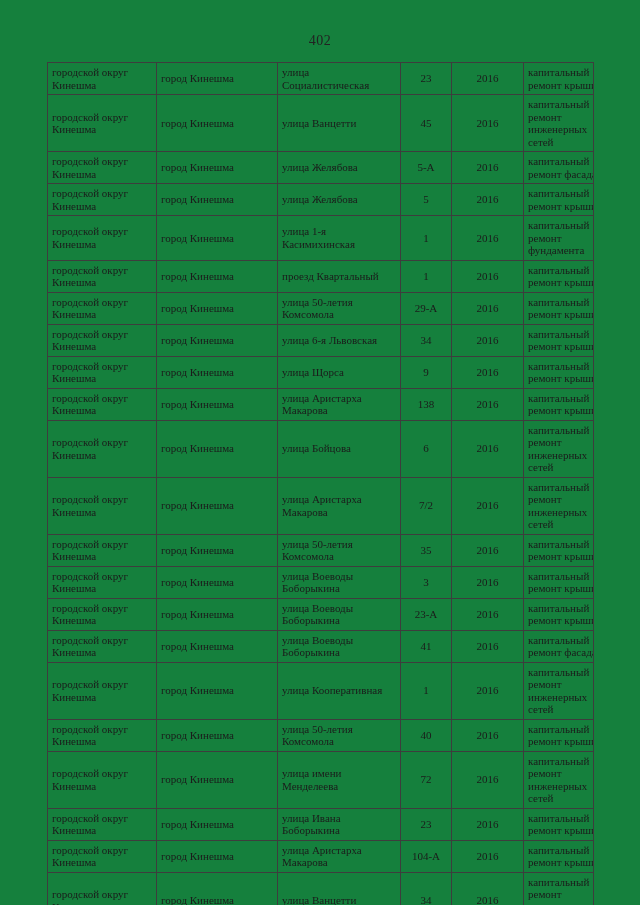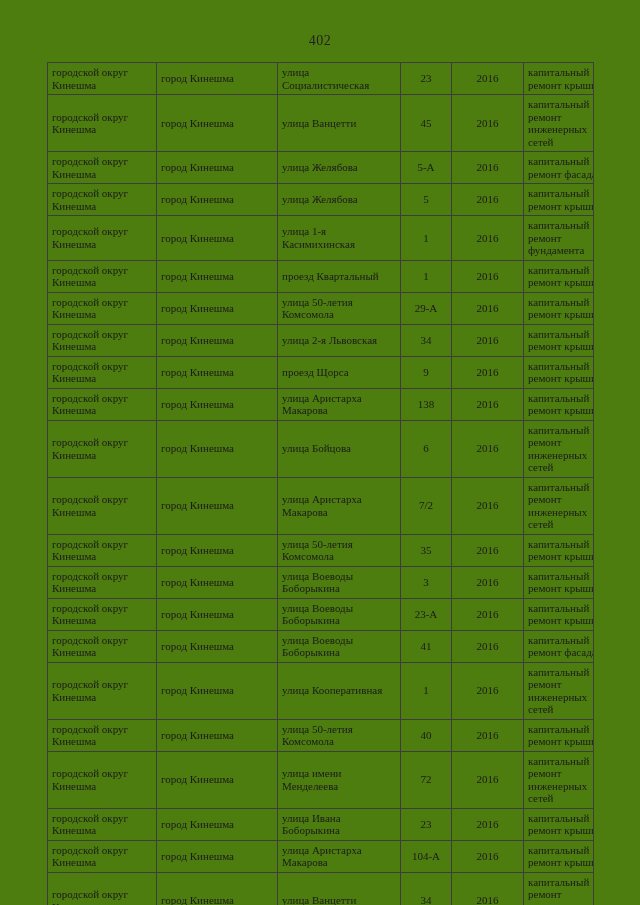--- a/index.html
+++ b/index.html
@@ -11,21 +11,21 @@
     width: 640px;
     height: 905px;
     font-family: "Liberation Serif", serif;
     color: #1b1b1b;
     overflow: hidden;
   }
   .sheet {
     position: relative;
     width: 640px;
     height: 905px;
-    background: #4d7c0f;
+    background: #15803d;
   }
   .page-number {
     padding-top: 33px;
     text-align: center;
     font-size: 14px;
     letter-spacing: 0.5px;
     color: #222;
   }
   table.doc-table {
     border-collapse: collapse;
@@ -144,31 +144,31 @@
 Комсомола</td>
           <td class="c-house">29-А</td>
           <td class="c-year">2016</td>
           <td class="c-work">капитальный
 ремонт крыши</td>
         </tr>
         <tr>
           <td class="c-okrug">городской округ
 Кинешма</td>
           <td class="c-city">город Кинешма</td>
-          <td class="c-street">улица 2-я Львовская</td>
+          <td class="c-street">улица 6-я Львовская</td>
           <td class="c-house">34</td>
           <td class="c-year">2016</td>
           <td class="c-work">капитальный
 ремонт крыши</td>
         </tr>
         <tr>
           <td class="c-okrug">городской округ
 Кинешма</td>
           <td class="c-city">город Кинешма</td>
-          <td class="c-street">проезд Щорса</td>
+          <td class="c-street">улица Щорса</td>
           <td class="c-house">9</td>
           <td class="c-year">2016</td>
           <td class="c-work">капитальный
 ремонт крыши</td>
         </tr>
         <tr>
           <td class="c-okrug">городской округ
 Кинешма</td>
           <td class="c-city">город Кинешма</td>
           <td class="c-street">улица Аристарха

